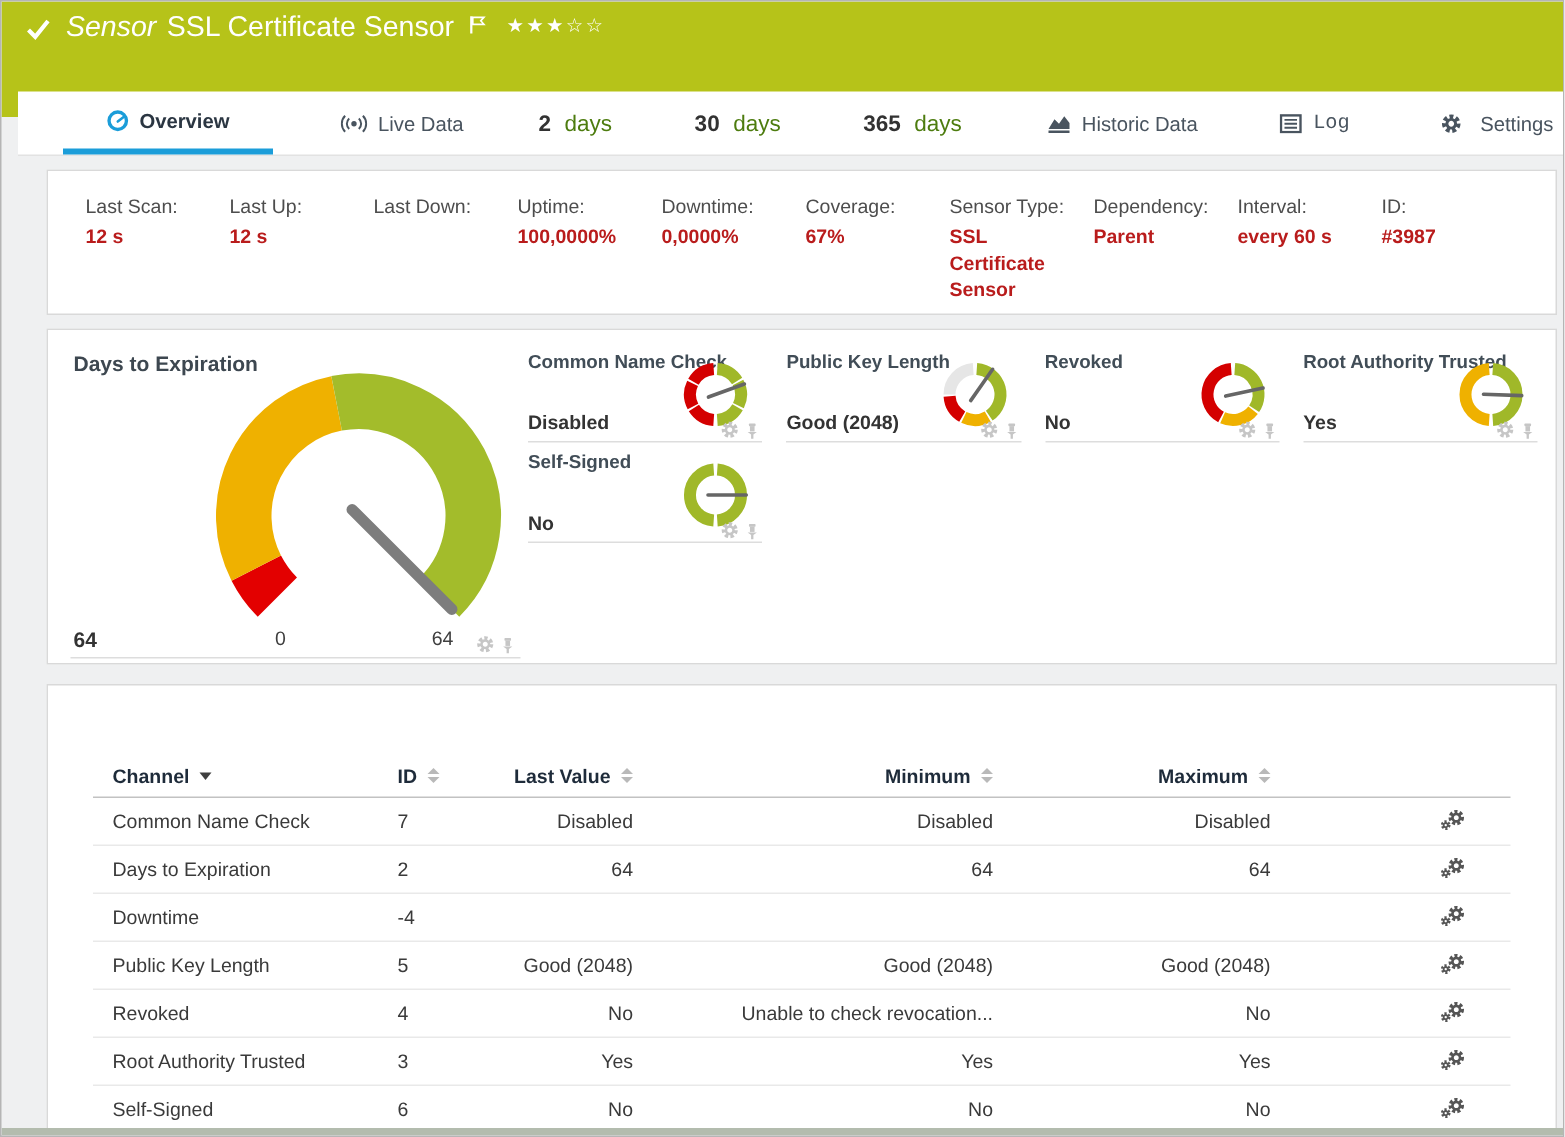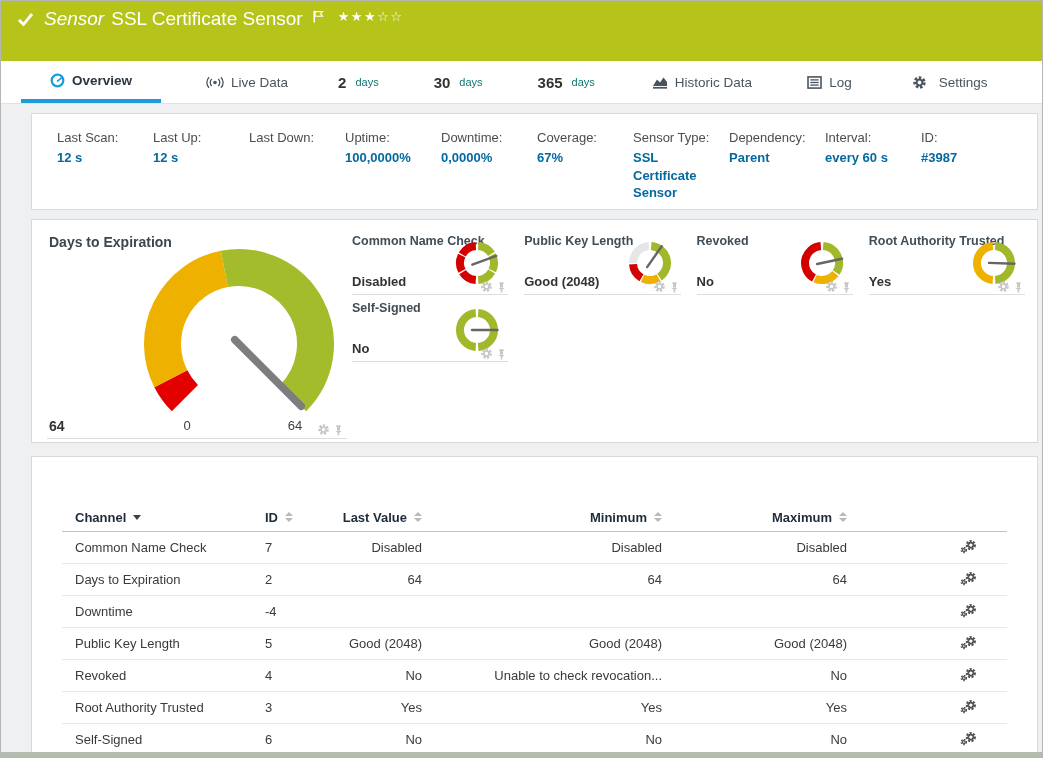--- a/index.html
+++ b/index.html
@@ -10,34 +10,34 @@
   .hdr{position:absolute;left:0;top:0;right:0;height:77px;background:#b6c319;color:#fff;}
   .hdr-row1{position:absolute;left:16px;top:7px;display:flex;align-items:center;}
   .hdr-check{display:inline-flex;margin-right:10px;}
   .hdr-title{font-size:19px;white-space:nowrap;}
   .hdr-title .prefix{font-style:italic;margin-right:7px;}
   .hdr-flag{display:inline-flex;margin-left:10px;align-self:flex-start;margin-top:2px;}
   .hdr-stars{margin-left:14px;align-self:flex-start;margin-top:1px;font-size:13px;letter-spacing:1.5px;color:#fff;cursor:pointer;}
   .hdr-status{position:absolute;left:55px;top:35px;font-size:12.5px;}
 
   
-  .tabbar{position:absolute;left:0;top:60px;right:0;height:43px;background:#fff;border-bottom:1px solid #e2e2e2;
-          display:flex;align-items:stretch;padding-left:20px;box-sizing:border-box;}
+  .tabbar{position:absolute;left:11px;top:60px;right:0;height:43px;background:#fff;border-bottom:1px solid #e2e2e2;
+          display:flex;align-items:stretch;padding-left:30px;box-sizing:border-box;}
   .tab{display:flex;align-items:center;gap:7px;font-size:13.5px;color:#49545f;cursor:pointer;white-space:nowrap;}
   .tab .ticon{display:inline-flex;color:#49545f;}
   .tab.active{width:140px;justify-content:center;border-bottom:4px solid #1b9dd9;color:#2b3642;font-weight:bold;}
   .tab.active .ticon{color:#1b9dd9;}
   .tab .num{font-weight:bold;font-size:15px;color:#323232;}
-  .tab .days{font-size:11px;color:#0f766e;margin-left:2px;}
+  .tab .days{font-size:15px;color:#4d7c0f;margin-left:2px;}
 
   
   .info{position:absolute;left:30px;top:112px;width:1007px;height:97px;background:#fff;border:1px solid #d9d9d9;
         box-sizing:border-box;display:flex;padding:16px 12px 0 25px;}
   .info-item{width:96px;padding-right:6px;font-size:13px;color:#4d4d4d;box-sizing:border-box;}
-  .info-item .val{font-weight:bold;color:#0369a1;margin-top:4px;line-height:1.35;width:82px;}
+  .info-item .val{font-weight:bold;color:#b91c1c;margin-top:4px;line-height:1.35;width:82px;}
 
   
   .gpanel{position:absolute;left:30px;top:218px;width:1007px;height:224px;background:#fff;border:1px solid #d9d9d9;box-sizing:border-box;}
   .big{position:absolute;left:15px;top:10px;width:300px;height:208px;border-bottom:1px solid #dddddd;}
   .big .gtitle{position:absolute;left:2px;top:4px;font-size:14px;font-weight:bold;color:#3d4750;}
   .big svg.gauge{position:absolute;left:87px;top:14px;}
   .big .bigval{position:absolute;left:2px;top:188px;font-size:14px;font-weight:bold;color:#333;}
   .big .minlab{position:absolute;left:140px;top:188px;transform:translateX(-50%);font-size:13px;color:#3f3f3f;}
   .big .maxlab{position:absolute;left:248px;top:188px;transform:translateX(-50%);font-size:13px;color:#3f3f3f;}
   .big .ticons{position:absolute;right:4px;bottom:2px;}
@@ -127,21 +127,21 @@
       </div>
       <div class="tab" style="margin-left: 57px;">
         <span class="ticon">
           <svg width="16" height="14" viewBox="0 0 16 14">
             <path d="M1 11 L5 4.5 L8 7.5 L11.5 2.5 L15 7 L15 11 Z" fill="currentColor"></path>
             <line x1="1" y1="12.8" x2="15" y2="12.8" stroke="currentColor" stroke-width="1.7"></line>
           </svg>
         </span>
         <span class="tlabel">Historic Data</span>
       </div>
-      <div class="tab" style="margin-left: 55px;">
+      <div class="tab" style="margin-left: 55px; font-family: Liberation Mono, monospace;">
         <span class="ticon">
           <svg width="15" height="13" viewBox="0 0 16 14">
             <rect x="1" y="1" width="14" height="12" fill="none" stroke="currentColor" stroke-width="1.7"></rect>
             <line x1="3.5" y1="4.2" x2="12.5" y2="4.2" stroke="currentColor" stroke-width="1.4"></line>
             <line x1="3.5" y1="7" x2="12.5" y2="7" stroke="currentColor" stroke-width="1.4"></line>
             <line x1="3.5" y1="9.8" x2="12.5" y2="9.8" stroke="currentColor" stroke-width="1.4"></line>
           </svg>
         </span>
         <span class="tlabel">Log</span>
       </div>

